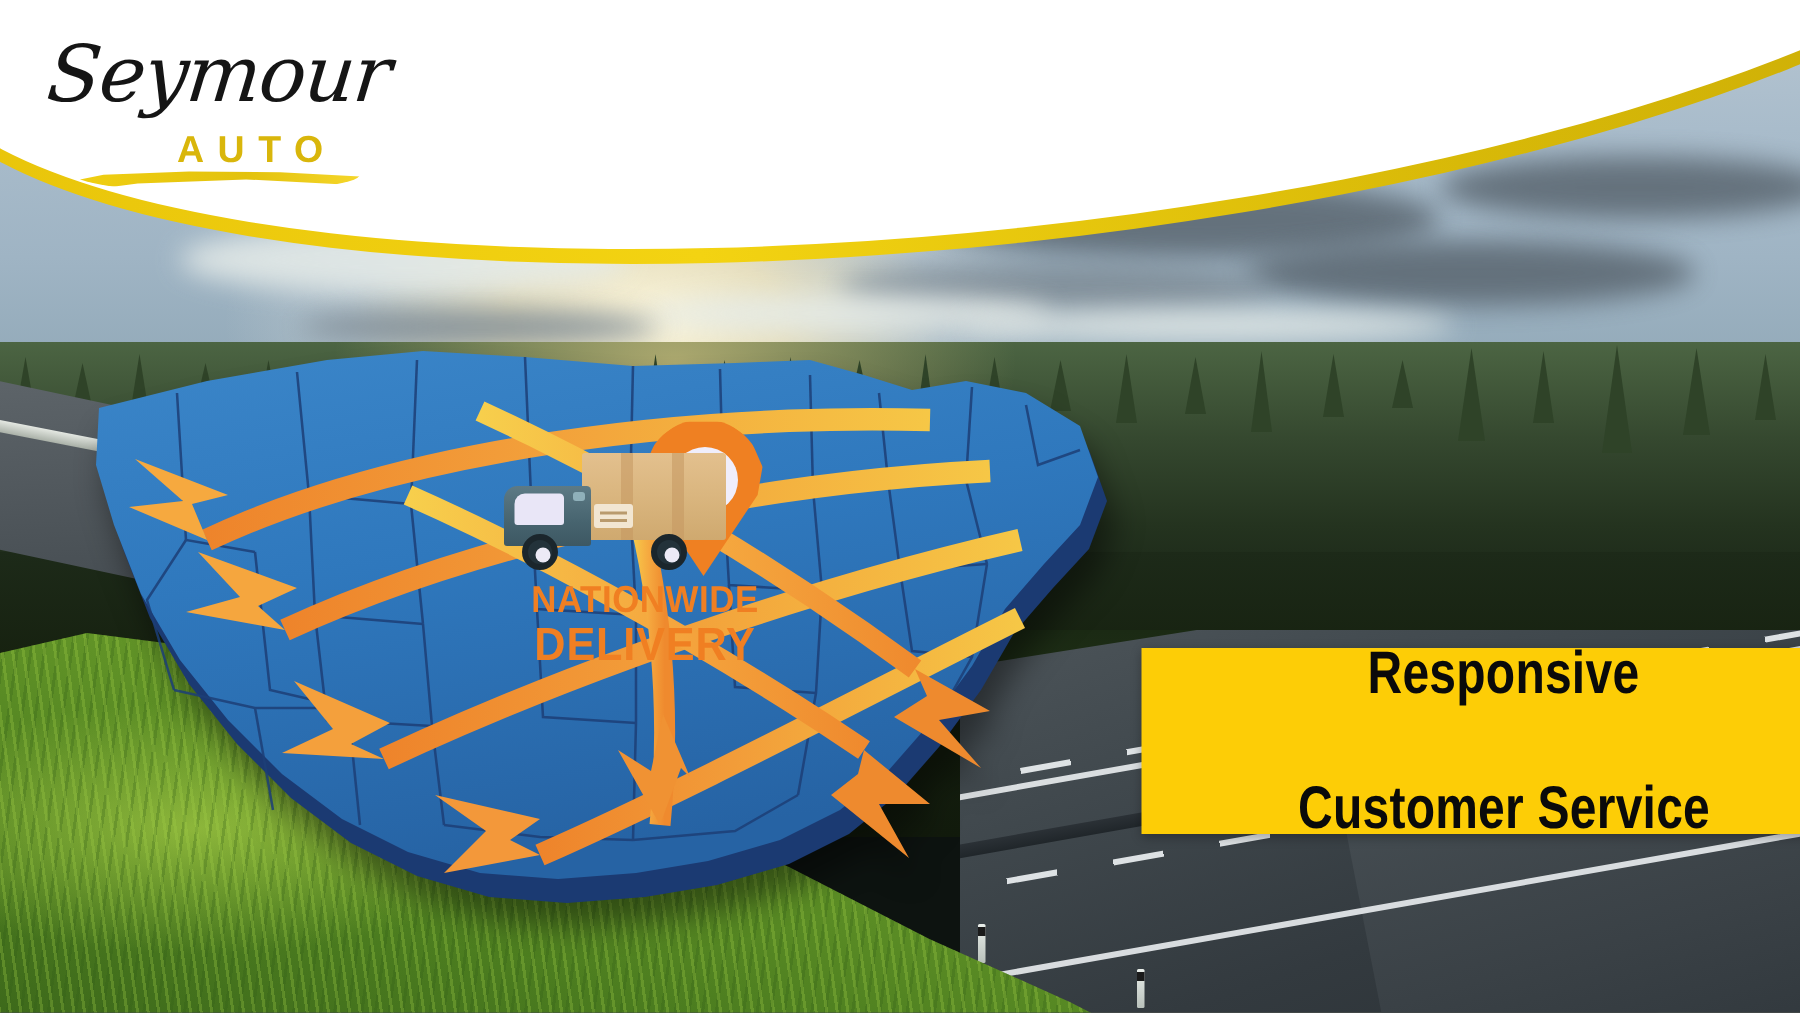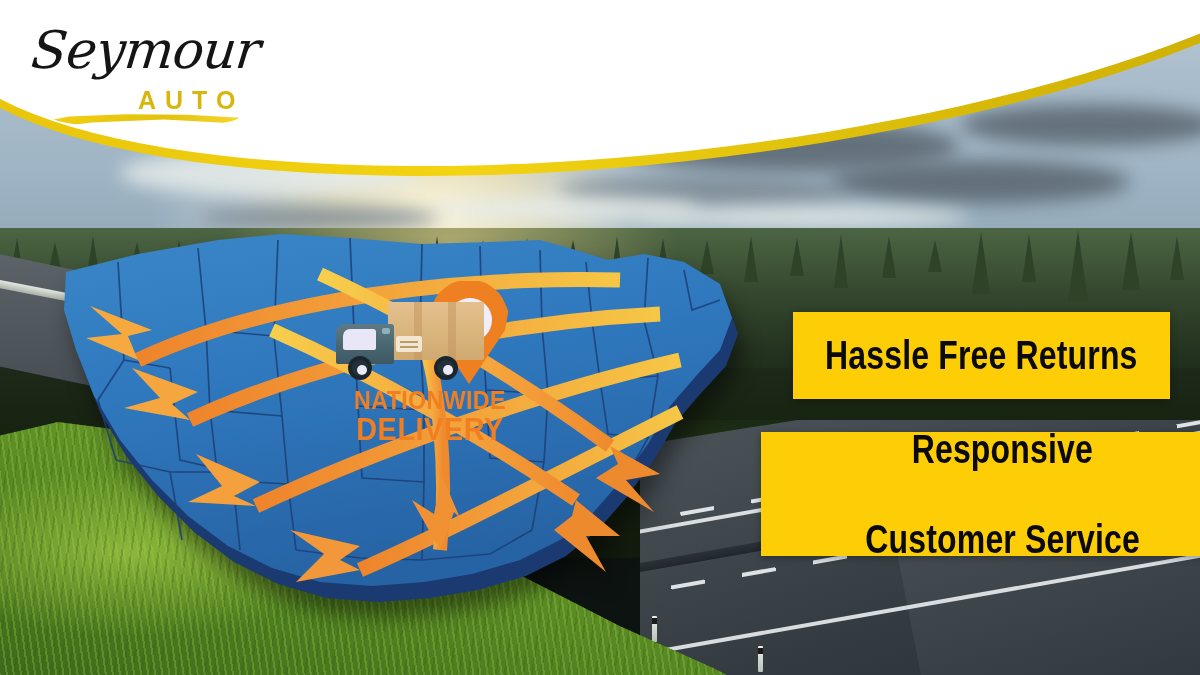--- a/index.html
+++ b/index.html
@@ -178,21 +178,20 @@
     letter-spacing:-1px;
     transform:skewX(-6deg);
   }
   .logo-auto {
     position:absolute; left:90px; top:68px;
     font-family:"Liberation Sans", sans-serif;
     font-size:25px;
     font-weight:700;
     color:#d9b60b;
     letter-spacing:9px;
-    margin-left:20px;
   }
   .logo-underline {
     position:absolute; left:22px; top:96px;
     width:190px; height:14px;
     background:linear-gradient(90deg,#f0cf12,#e3c20d 60%,#f5d62a 100%);
     border-radius:0 0 60% 60% / 0 0 100% 100%;
     clip-path:polygon(0% 45%, 10% 18%, 40% 2%, 72% 6%, 100% 26%, 96% 66%, 60% 40%, 22% 60%, 6% 88%);
   }
 
   
@@ -509,22 +508,19 @@
       <div class="wheel w2"></div>
     </div>
 
     <div class="nationwide-text">
       <div class="nw-line1">NATIONWIDE</div>
       <div class="nw-line2">DELIVERY</div>
     </div>
   </div>
 
 
-  <div class="banner" id="banner-2">
-    <div class="bl">Hassle Free Returns</div>
-  </div>
 
   <div class="banner" id="banner-3">
     <div class="bl">Responsive</div>
     <div class="bl">Customer Service</div>
   </div>
 
 </div>
 
 </body></html>

